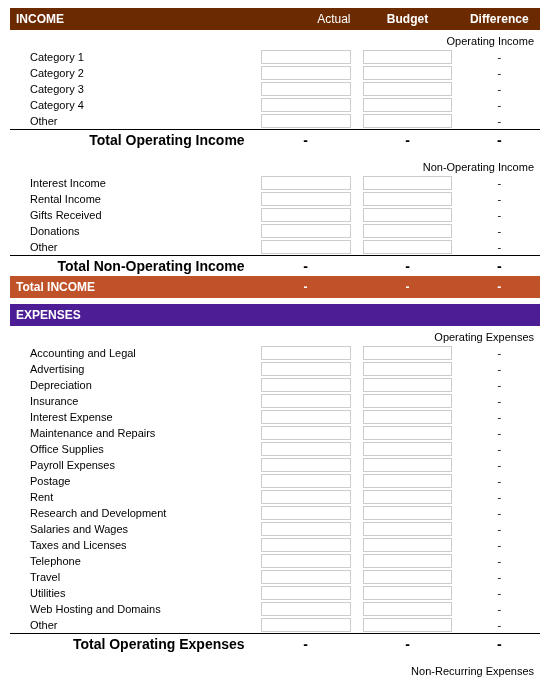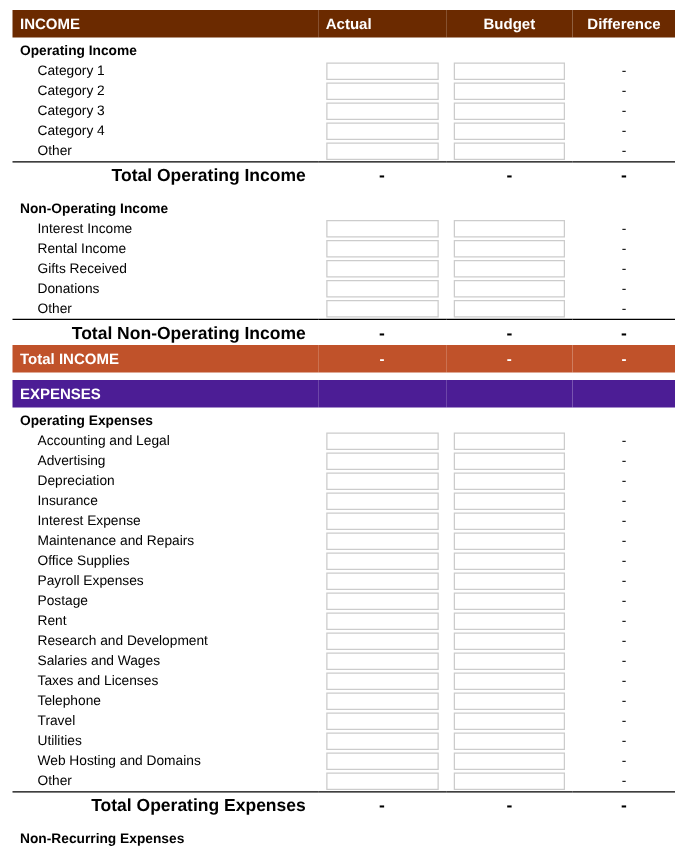--- a/index.html
+++ b/index.html
@@ -41,23 +41,24 @@
     .total-income-row td {
       background-color: #c0522a;
       color: #ffffff;
       font-weight: bold;
       font-size: 12px;
       padding: 4px 6px;
     }
 
     
     .subsection-label td {
-      font-weight: bold;
+      font-weight: normal;
       padding: 5px 6px 2px 6px;
       font-size: 11px;
+      text-align: right;
     }
 
     
     .data-row td {
       padding: 1px 6px;
       font-size: 11px;
     }
 
     .data-row td.label-cell {
       padding-left: 20px;
@@ -102,21 +103,21 @@
   </style>
 </head>
 <body>
 
 <div class="table-container">
   <table>
 
     <tbody>
         <tr class="section-header-income">
       <td class="col-label">INCOME</td>
-      <td class="col-actual" style="text-align:left; font-weight:bold;">Actual</td>
+      <td class="col-actual" style="text-align:right; font-weight:normal;">Actual</td>
       <td class="col-budget" style="text-align:center; font-weight:bold;">Budget</td>
       <td class="col-diff" style="text-align:center; font-weight:bold;">Difference</td>
     </tr>
 
     <tr class="subsection-label">
       <td colspan="4">Operating Income</td>
     </tr>
 
     <tr class="data-row">
       <td class="label-cell col-label">Category 1</td>

